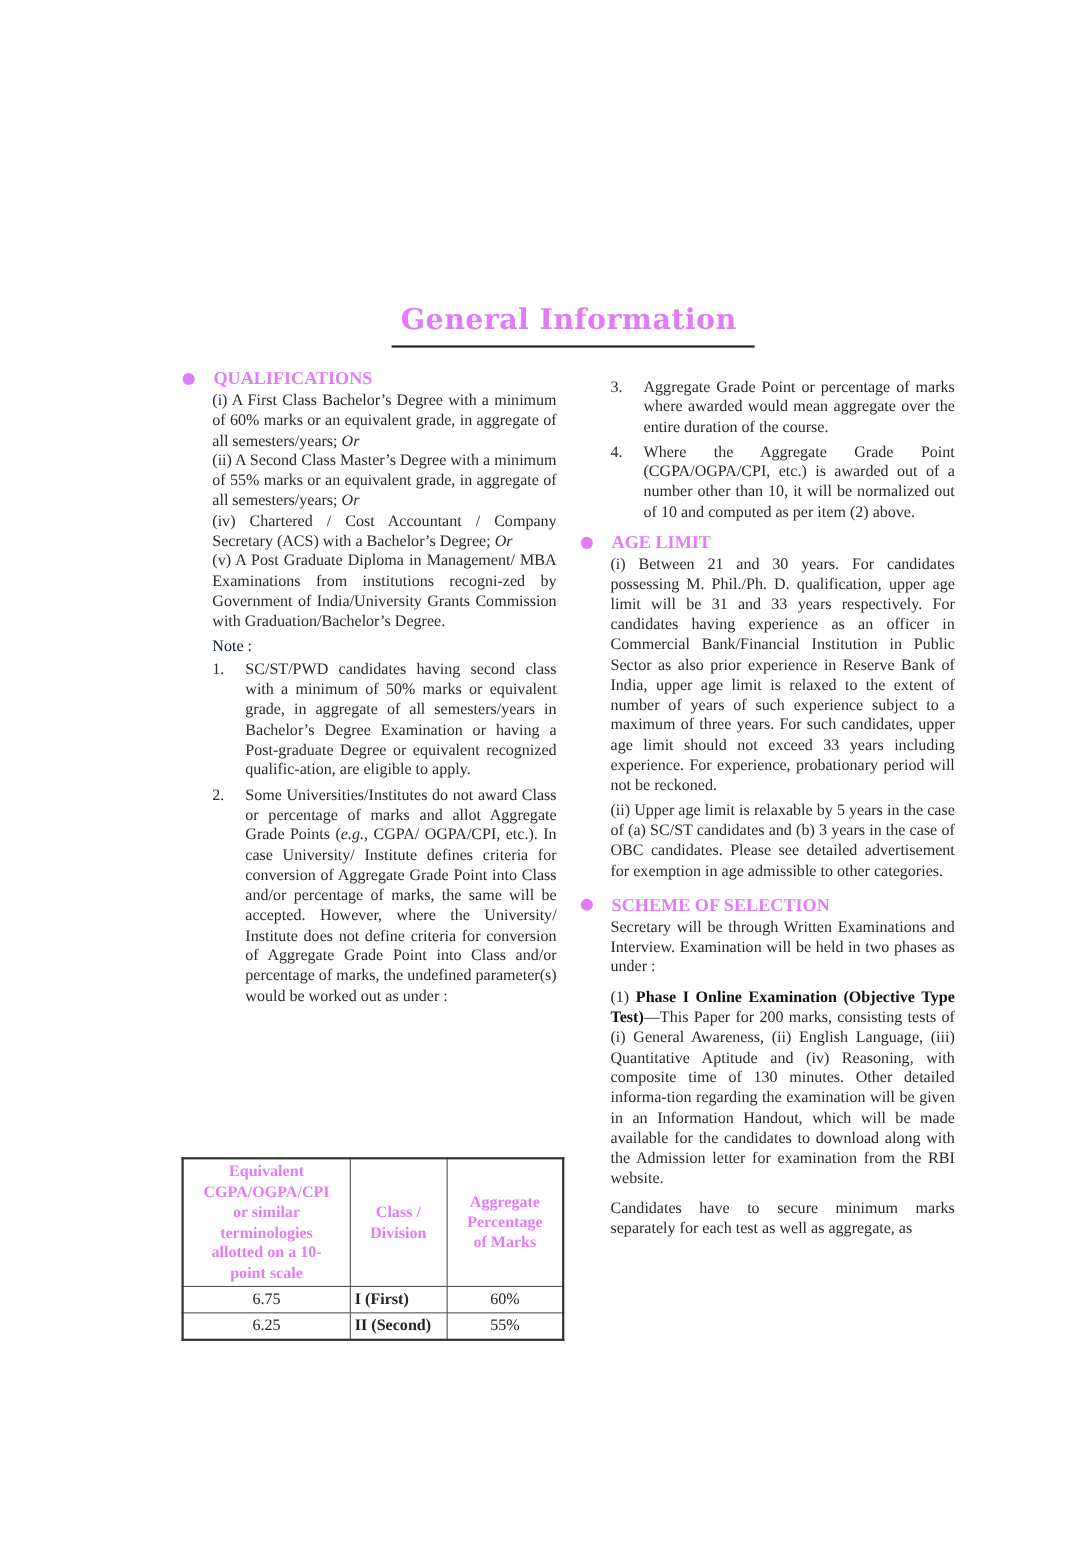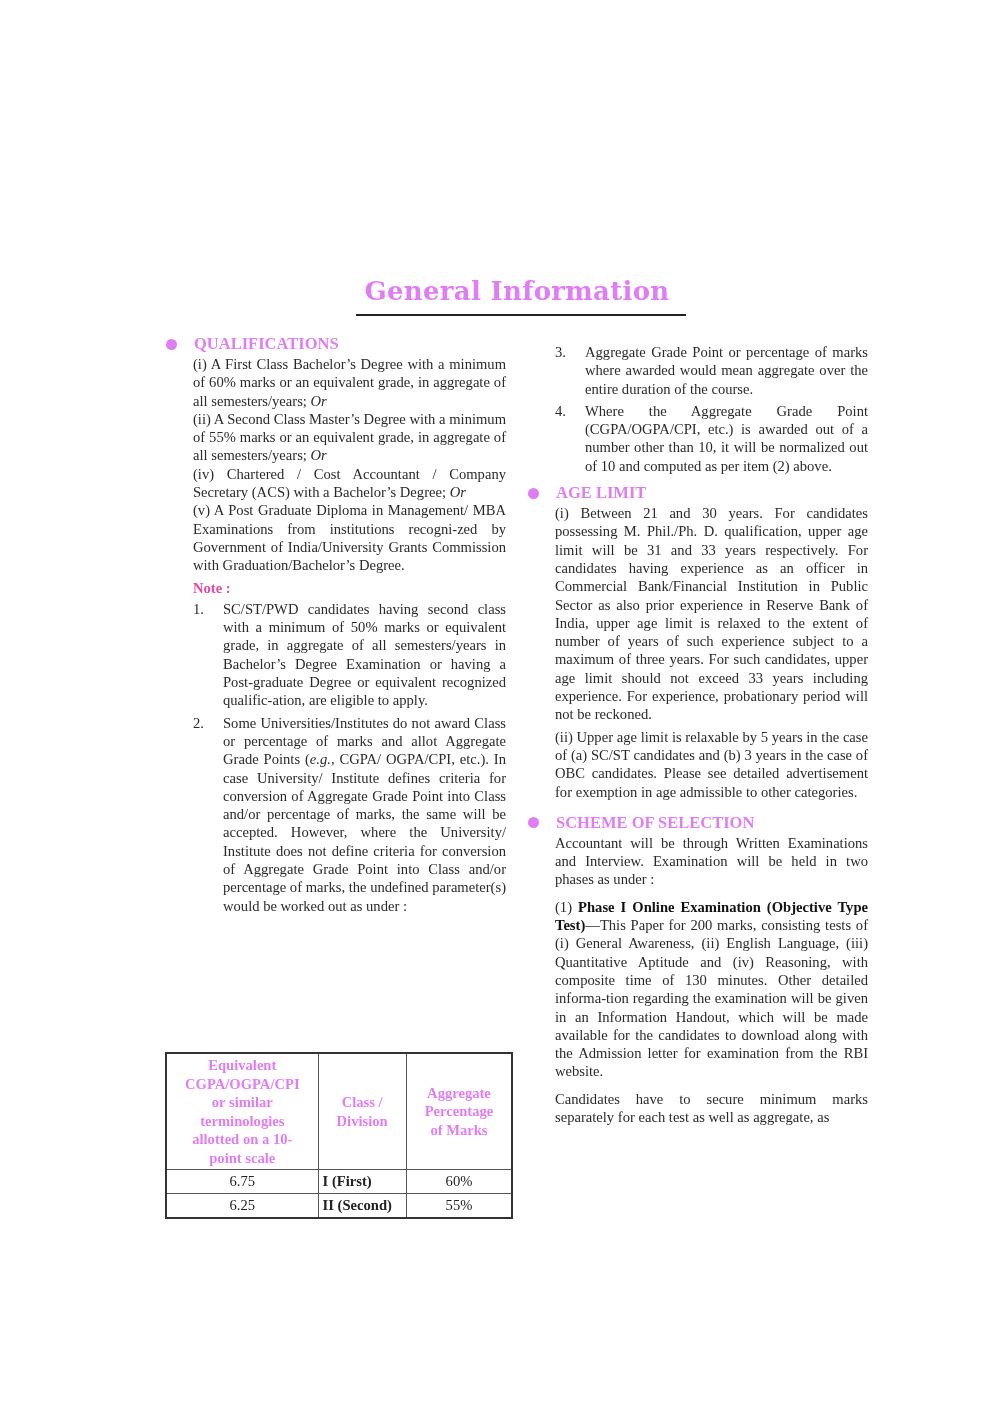--- a/index.html
+++ b/index.html
@@ -12,21 +12,21 @@
   .col { position: absolute; font-size: 14.6px; line-height: 18.3px; }
   .col-left { left: 165px; top: 334px; width: 341px; }
   .col-right { left: 527px; top: 343px; width: 341px; }
   .section-head { display: flex; align-items: center; color: #e07df5; font-weight: bold;
                   font-size: 16.5px; line-height: 20px; margin-bottom: 1px; }
   .bullet { width: 11px; height: 11px; border-radius: 50%; background: #e07df5; margin-right: 17px; margin-left: 1px; flex: none; }
   .indent { padding-left: 28px; }
   .p { text-align: justify; text-align-last: left; margin: 0; }
   .p + .p { margin-top: 0; }
   .gap { margin-top: 4px !important; }
-  .note-label { color: #ec4899; font-weight: bold; margin: 4px 0 3px 0; }
+  .note-label { color: #0f172a; font-weight: normal; margin: 4px 0 3px 0; }
   .num-item { display: flex; margin-bottom: 4px; }
   .num { width: 30px; flex: none; }
   .num-text { flex: 1; text-align: justify; text-align-last: left; }
   em { font-style: italic; }
   b { font-weight: bold; color: #111; }
   table.grade { position: absolute; left: 165px; top: 1052px; width: 340px; border-collapse: collapse;
                 border: 2px solid #333; font-size: 14.6px; }
   table.grade th, table.grade td { border: 1px solid #555; text-align: center; }
   table.grade th { color: #e07df5; font-weight: bold; line-height: 18.5px; padding: 2px 18px; vertical-align: middle; }
   table.grade td { height: 23px; padding: 0; color: #222; }
@@ -103,17 +103,17 @@
   <div class="indent">
     <p class="p">(i) Between 21 and 30 years. For candidates possessing M. Phil./Ph. D. qualification, upper age limit will be 31 and 33 years respectively. For candidates having experience as an officer in Commercial Bank/Financial Institution in Public Sector as also prior experience in Reserve Bank of India, upper age limit is relaxed to the extent of number of years of such experience subject to a maximum of three years. For such candidates, upper age limit should not exceed 33 years including experience. For experience, probationary period will not be reckoned.</p>
     <p class="p gap">(ii) Upper age limit is relaxable by 5 years in the case of (a) SC/ST candidates and (b) 3 years in the case of OBC candidates. Please see detailed advertisement for exemption in age admissible to other categories.</p>
   </div>
 
   <div class="section-head" style="margin-top:12px">
     <span class="bullet"></span>
     <span>SCHEME OF SELECTION</span>
   </div>
   <div class="indent">
-    <p class="p">Accountant will be through Written Examinations and Interview. Examination will be held in two phases as under :</p>
+    <p class="p">Secretary will be through Written Examinations and Interview. Examination will be held in two phases as under :</p>
     <p class="p" style="margin-top:9px"><span>(1) </span><b>Phase I Online Examination (Objective Type Test)</b><span>—This Paper for 200 marks, consisting tests of (i) General Awareness, (ii) English Language, (iii) Quantitative Aptitude and (iv) Reasoning, with composite time of 130 minutes. Other detailed informa-tion regarding the examination will be given in an Information Handout, which will be made available for the candidates to download along with the Admission letter for examination from the RBI website.</span></p>
     <p class="p" style="margin-top:9px">Candidates have to secure minimum marks separately for each test as well as aggregate, as</p>
   </div>
 </div>
 
 </body></html>

